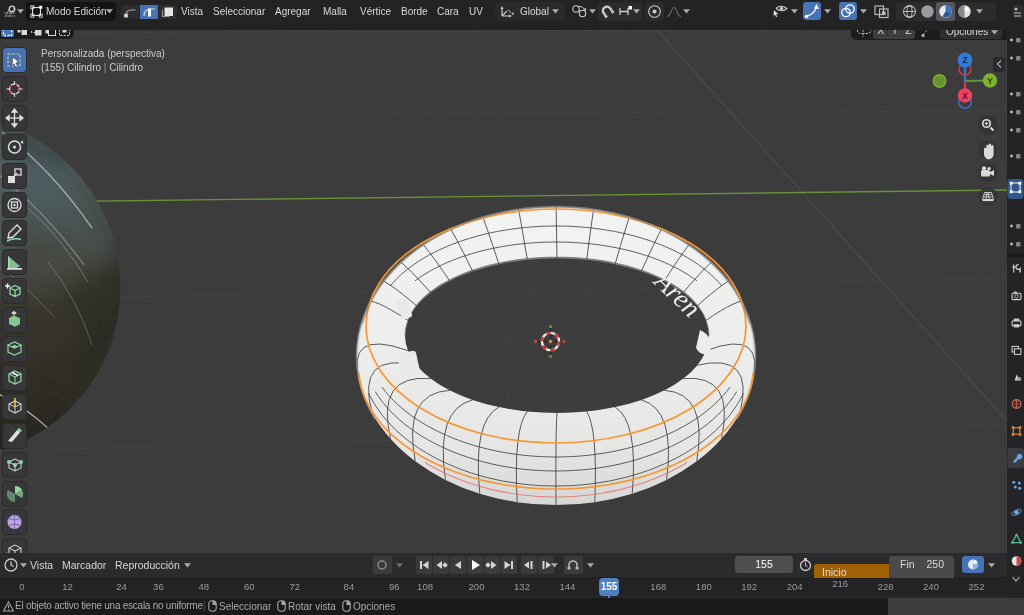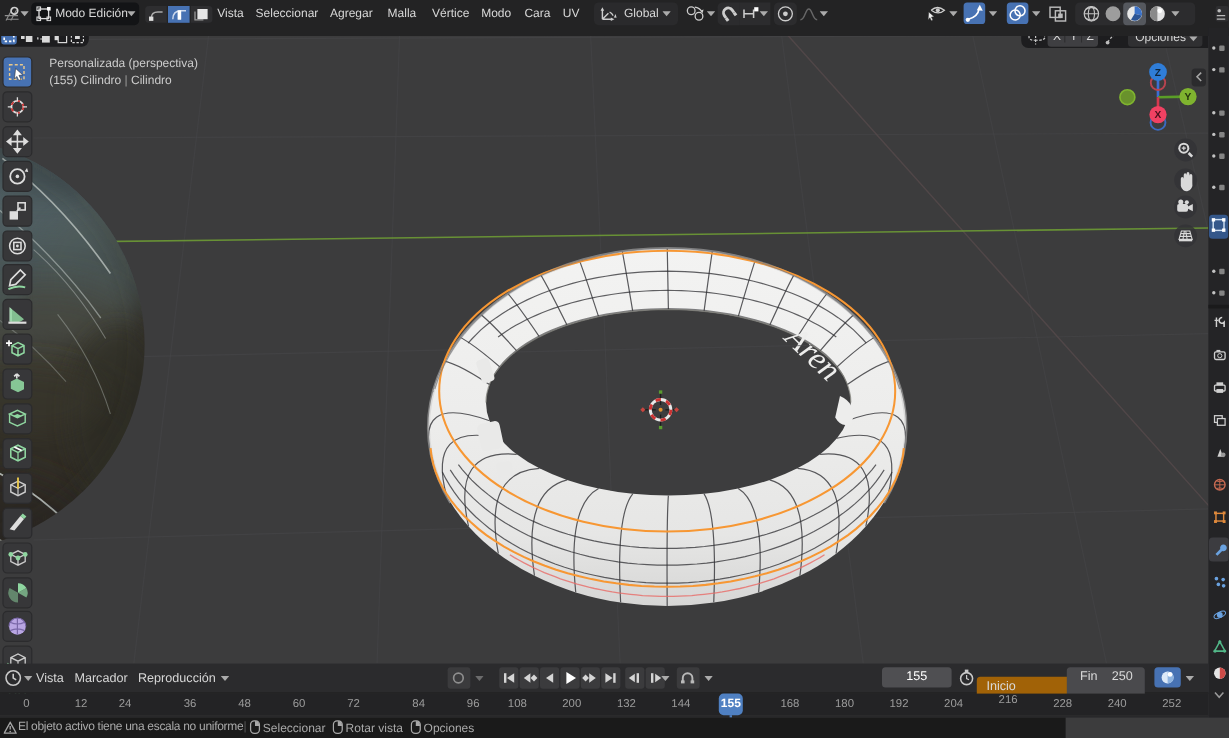--- a/index.html
+++ b/index.html
@@ -364,21 +364,21 @@
       </svg></div>
  <div style="position:absolute;left:159px;top:5px;width:18px;height:14px;background:#2e2e30;border-radius:0 3px 3px 0"><svg width="18" height="14">
         <rect x="5.5" y="2.5" width="8.5" height="8.5" fill="#e6e6e6"></rect>
         <path d="M3.5,4.5 v7 h7" stroke="#999" fill="none" stroke-width="1.1"></path>
       </svg></div>
  <span style="position:absolute;left:181px;top:0;line-height:23px">Vista</span>
     <span style="position:absolute;left:213px;top:0;line-height:23px">Seleccionar</span>
     <span style="position:absolute;left:275px;top:0;line-height:23px">Agregar</span>
     <span style="position:absolute;left:323px;top:0;line-height:23px">Malla</span>
     <span style="position:absolute;left:360px;top:0;line-height:23px">Vértice</span>
-    <span style="position:absolute;left:401px;top:0;line-height:23px">Modo</span>
+    <span style="position:absolute;left:401px;top:0;line-height:23px">Borde</span>
     <span style="position:absolute;left:437px;top:0;line-height:23px">Cara</span>
     <span style="position:absolute;left:469px;top:0;line-height:23px">UV</span>
  <div style="position:absolute;left:495px;top:2px;width:70px;height:19px;background:#2a2a2c;border-radius:4px"></div>
  <svg style="position:absolute;left:499px;top:4px" width="16" height="15" viewBox="0 0 16 15">
       <path d="M3,12 L3,4 M3,12 L11,12 M3,12 L8,7" stroke="#ccc" stroke-width="1.2" fill="none"></path>
       <path d="M3,2 l-1.5,3 h3 z M13,12 l-3,-1.5 v3 z" fill="#ccc"></path>
       <path d="M9,6 a7,7 0 0 1 3,3" stroke="#ccc" fill="none"></path>
       <path d="M12.5,10.5 l1.5,-2.8 0.8,3z" fill="#ccc"></path>
     </svg>
  <span style="position:absolute;left:520px;top:0;line-height:23px">Global</span>
@@ -645,28 +645,28 @@
       <circle cx="11" cy="8.5" r="5" fill="#dce9f8"></circle>
       <path d="M11,3.5 a5,5 0 0 1 0,10 z" fill="#8fb4e0"></path>
       <circle cx="13" cy="6" r="2" fill="#fff"></circle>
     </svg></div>
 <svg style="position:absolute;left:988px;top:563px" width="7" height="5" viewBox="0 0 6.4 4">
     <path d="M0,0 l3.2,3.8 3.2,-3.8 z" fill="#ababab"></path>
   </svg>
 <div style="position:absolute;left:0;top:578px;width:1007px;height:18px;background:#232325;color:#9b9b9b;font-size:9.5px">
     <span style="position:absolute;left:8.0px;top:3px;width:28px;text-align:center">0</span>
     <span style="position:absolute;left:53.5px;top:3px;width:28px;text-align:center">12</span>
-    <span style="position:absolute;left:98.9px;top:3px;width:28px;text-align:left">24</span>
+    <span style="position:absolute;left:98.9px;top:3px;width:28px;text-align:right">24</span>
     <span style="position:absolute;left:144.4px;top:3px;width:28px;text-align:center">36</span>
     <span style="position:absolute;left:189.8px;top:3px;width:28px;text-align:center">48</span>
     <span style="position:absolute;left:235.2px;top:3px;width:28px;text-align:center">60</span>
     <span style="position:absolute;left:280.7px;top:3px;width:28px;text-align:center">72</span>
     <span style="position:absolute;left:326.2px;top:3px;width:28px;text-align:right">84</span>
     <span style="position:absolute;left:371.6px;top:3px;width:28px;text-align:right">96</span>
-    <span style="position:absolute;left:417.1px;top:3px;width:28px;text-align:center">108</span>
+    <span style="position:absolute;left:417.1px;top:3px;width:28px;">108</span>
     <span style="position:absolute;left:462.5px;top:3px;width:28px;text-align:center">200</span>
     <span style="position:absolute;left:508.0px;top:3px;width:28px;text-align:center">132</span>
     <span style="position:absolute;left:553.4px;top:3px;width:28px;text-align:center">144</span>
     <span style="position:absolute;left:644.3px;top:3px;width:28px;text-align:center">168</span>
     <span style="position:absolute;left:689.8px;top:3px;width:28px;text-align:center">180</span>
     <span style="position:absolute;left:735.2px;top:3px;width:28px;text-align:center">192</span>
     <span style="position:absolute;left:780.7px;top:3px;width:28px;text-align:center">204</span>
     <span style="position:absolute;left:826.1px;top:0;width:28px;text-align:center">216</span>
     <span style="position:absolute;left:871.6px;top:3px;width:28px;text-align:center">228</span>
     <span style="position:absolute;left:917.0px;top:3px;width:28px;text-align:center">240</span>

